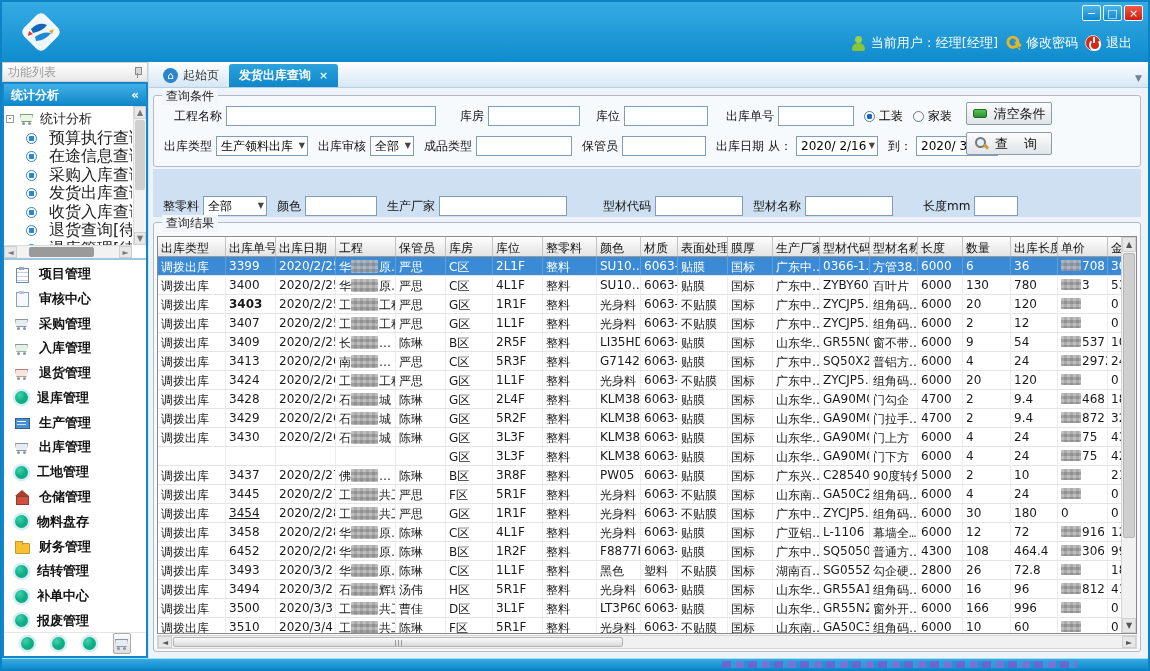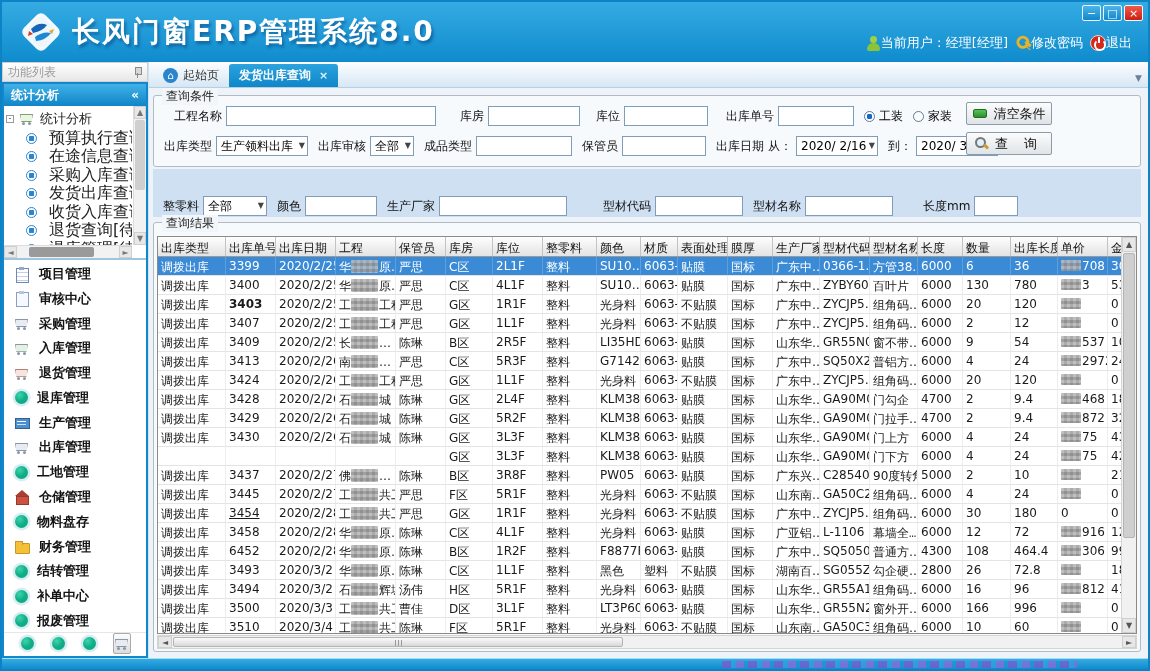--- a/index.html
+++ b/index.html
@@ -10,21 +10,21 @@
   
   .titlebar{position:absolute;left:0;top:0;width:100%;height:60px;background:linear-gradient(#35abe3,#0f8bcd);}
   .logo{position:absolute;left:16px;top:7px;width:46px;height:46px;}
   .apptitle{position:absolute;left:70px;top:11px;font-size:28px;font-weight:bold;color:#fff;
     letter-spacing:2px;text-shadow:2px 3px 3px rgba(6,70,125,.55);white-space:nowrap;}
   .winctrl{position:absolute;top:3px;right:5px;display:flex;gap:2px;}
   .winbtn{width:19px;height:16px;display:flex;align-items:center;justify-content:center;color:#fff;
     font-size:11px;line-height:1;background:linear-gradient(#4db4e8,#1287cc);border:1px solid #eaf6fd;border-radius:2px;cursor:pointer;}
   .winbtn.close{background:linear-gradient(#f05a4a,#cc1f10);}
   .userbar{position:absolute;top:32px;right:16px;display:flex;align-items:center;gap:7px;color:#fff;font-size:13px;}
-  .userbar .grp{display:flex;align-items:center;cursor:pointer;}
+  .userbar .grp{display:flex;align-items:center;gap:5px;cursor:pointer;}
   
   .i-person{position:relative;width:15px;height:15px;display:inline-block;}
   .i-person::before{content:"";position:absolute;left:4px;top:0;width:7px;height:7px;border-radius:50%;background:#9ed044;}
   .i-person::after{content:"";position:absolute;left:1px;top:7px;width:13px;height:8px;border-radius:6px 6px 2px 2px;background:#8cc437;}
   
   .i-key{position:relative;width:16px;height:16px;display:inline-block;transform:rotate(40deg);}
   .i-key::before{content:"";position:absolute;left:1px;top:1px;width:7px;height:7px;border:3px solid #e4b42a;border-radius:50%;}
   .i-key::after{content:"";position:absolute;left:9px;top:4px;width:7px;height:3px;background:#e4b42a;box-shadow:3px 3px 0 -1px #e4b42a;}
   
   .i-power{position:relative;width:16px;height:16px;display:inline-block;border-radius:50%;background:#d42a1a;border:1px solid #f8d2cc;}
@@ -162,21 +162,20 @@
 
   <div class="titlebar">
     <svg class="logo" viewBox="0 0 46 46">
       <rect x="8" y="8" width="30" height="30" rx="6" transform="rotate(45 23 23)" fill="#ffffff" opacity="0.95"></rect>
       <rect x="11" y="11" width="24" height="24" rx="5" transform="rotate(45 23 23)" fill="#eef6fc"></rect>
       <path d="M13 20 q8 -8 16 -4 q-4 6 -14 8 z" fill="#1565b8"></path>
       <path d="M17 28 q8 -6 16 -4 q-5 7 -15 8 z" fill="#1e88d4"></path>
       <path d="M11 22 l4 3 -5 2 z" fill="#d43c20"></path>
       <path d="M31 22 l5 -2 -2 5 z" fill="#e8a41c"></path>
     </svg>
-    <div class="apptitle">长风门窗ERP管理系统8.0</div>
     <div class="winctrl">
       <div class="winbtn">−</div>
       <div class="winbtn">□</div>
       <div class="winbtn close">×</div>
     </div>
     <div class="userbar">
       <span class="grp">
         <span class="i-person"></span>
         <span>当前用户：经理[经理]</span>
       </span>

